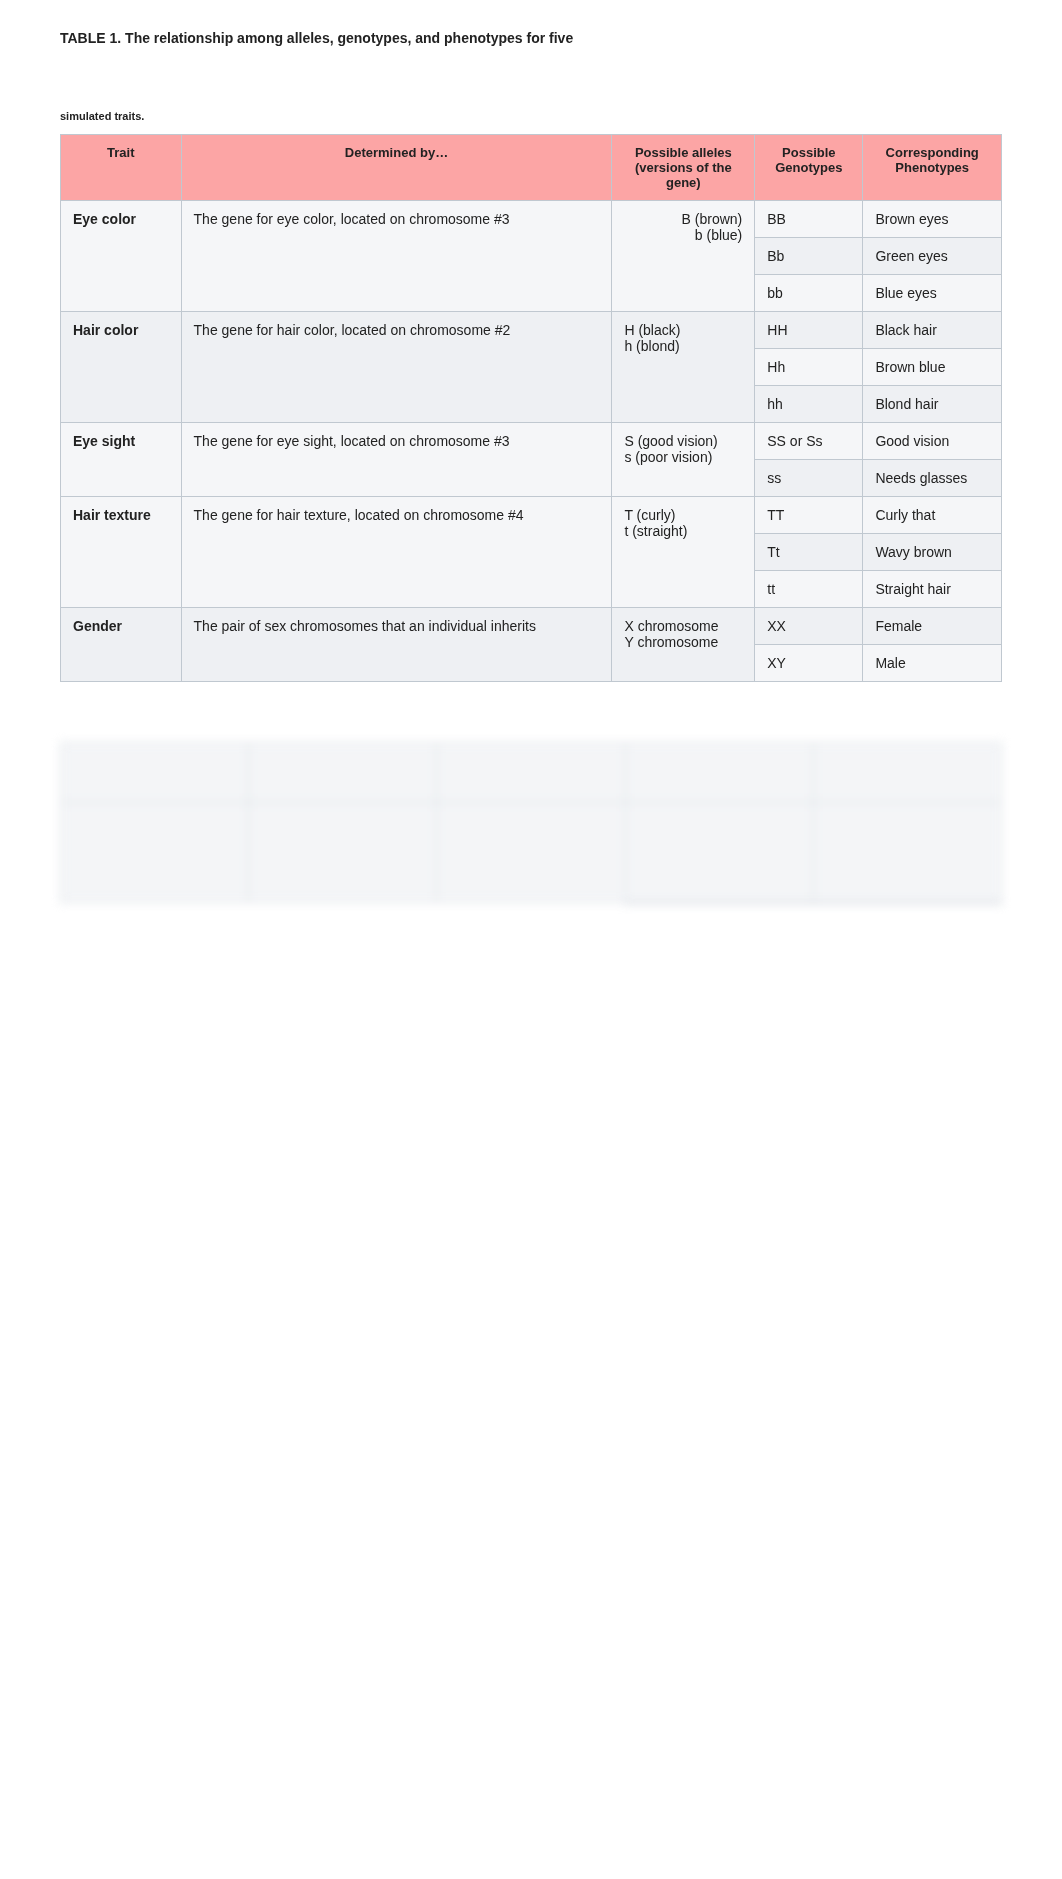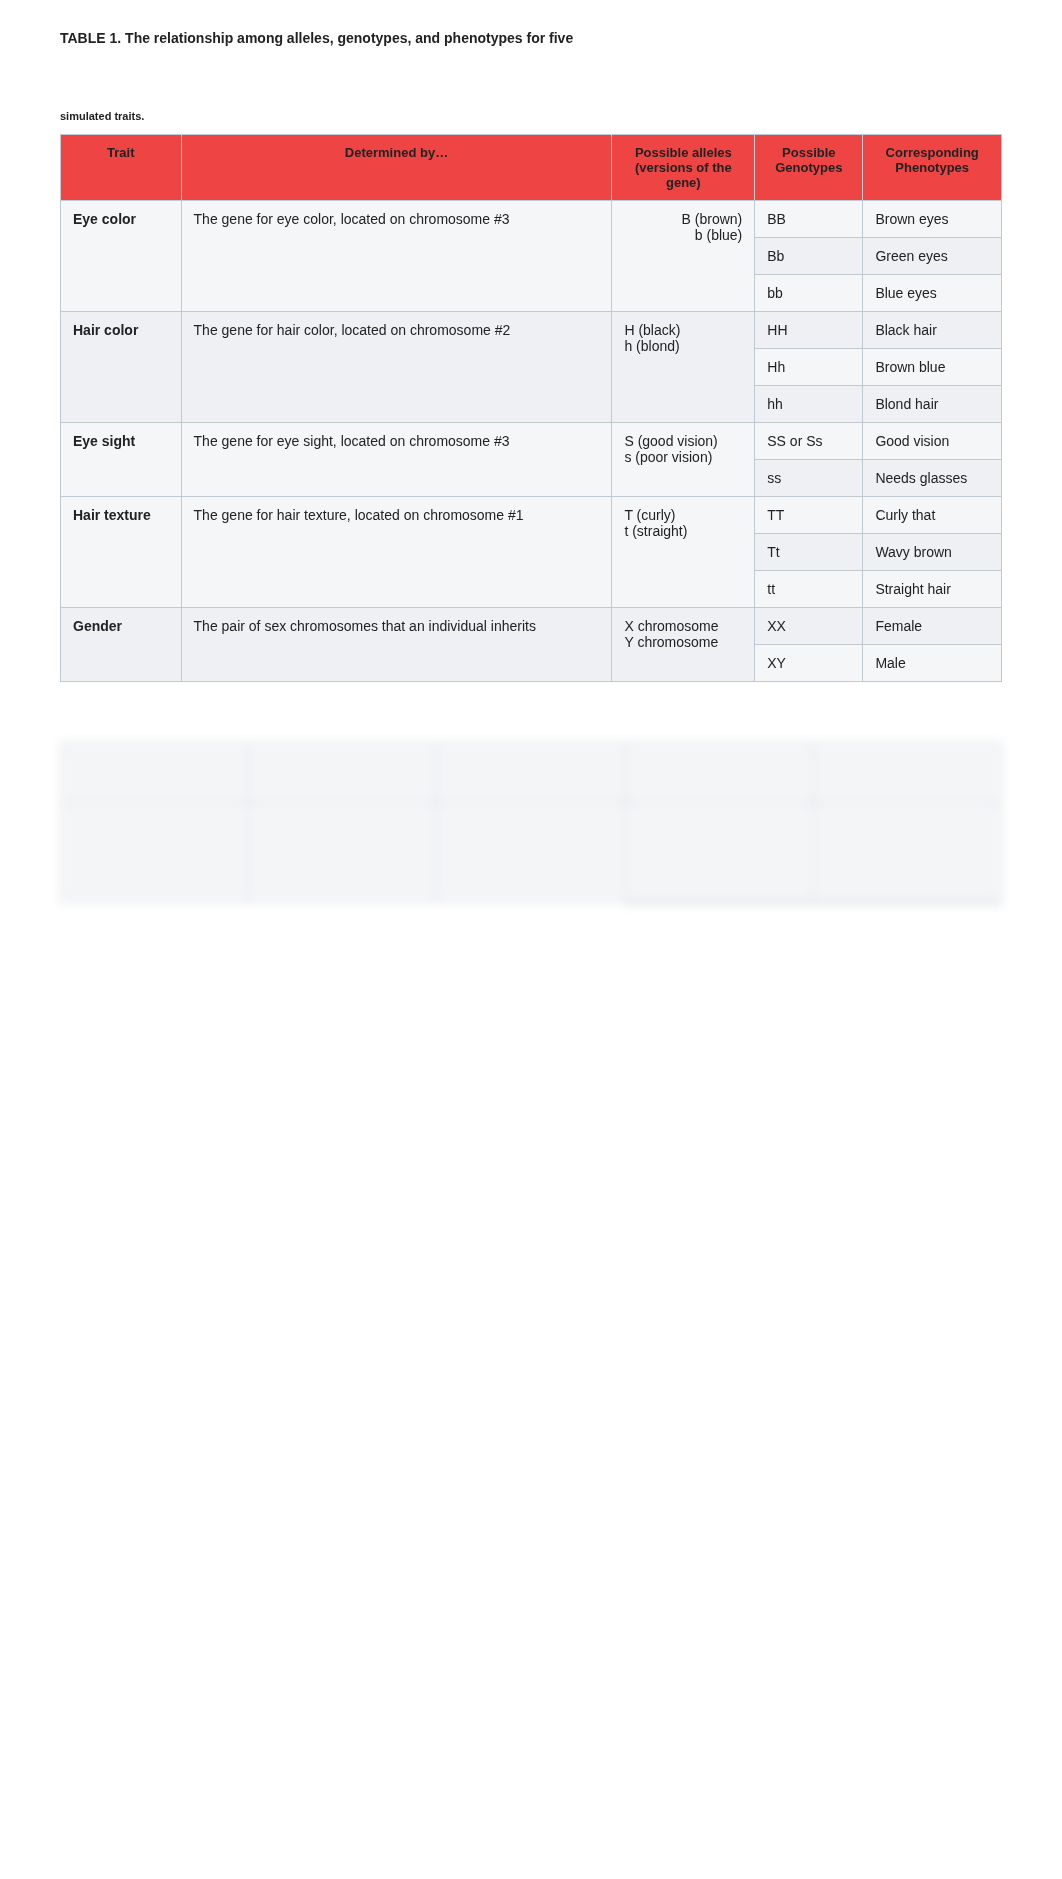--- a/index.html
+++ b/index.html
@@ -25,21 +25,21 @@
       width: 100%;
       border-collapse: collapse;
       margin-bottom: 60px;
     }
     table.main-table th, table.main-table td {
       border: 1px solid #c0c8d0;
       padding: 10px 12px;
       vertical-align: top;
     }
     table.main-table thead th {
-      background: #ef4444;
+      background: #fca5a5;
       font-weight: bold;
       font-size: 13px;
     }
     table.main-table tbody tr:nth-child(even) {
       background: #eef0f3;
     }
     table.main-table tbody tr:nth-child(odd) {
       background: #f5f6f8;
     }
     .trait-label {
@@ -120,21 +120,21 @@
 s (poor vision)</td>
         <td>SS or Ss</td>
         <td>Good vision</td>
       </tr>
       <tr>
         <td>ss</td>
         <td>Needs glasses</td>
       </tr>
       <tr>
         <td rowspan="3"><span class="trait-label">Hair texture</span></td>
-        <td rowspan="3">The gene for hair texture, located on chromosome #1</td>
+        <td rowspan="3">The gene for hair texture, located on chromosome #4</td>
         <td rowspan="3" style="white-space: pre-line;">T (curly)
 t (straight)</td>
         <td>TT</td>
         <td>Curly that</td>
       </tr>
       <tr>
         <td>Tt</td>
         <td>Wavy brown</td>
       </tr>
       <tr>

